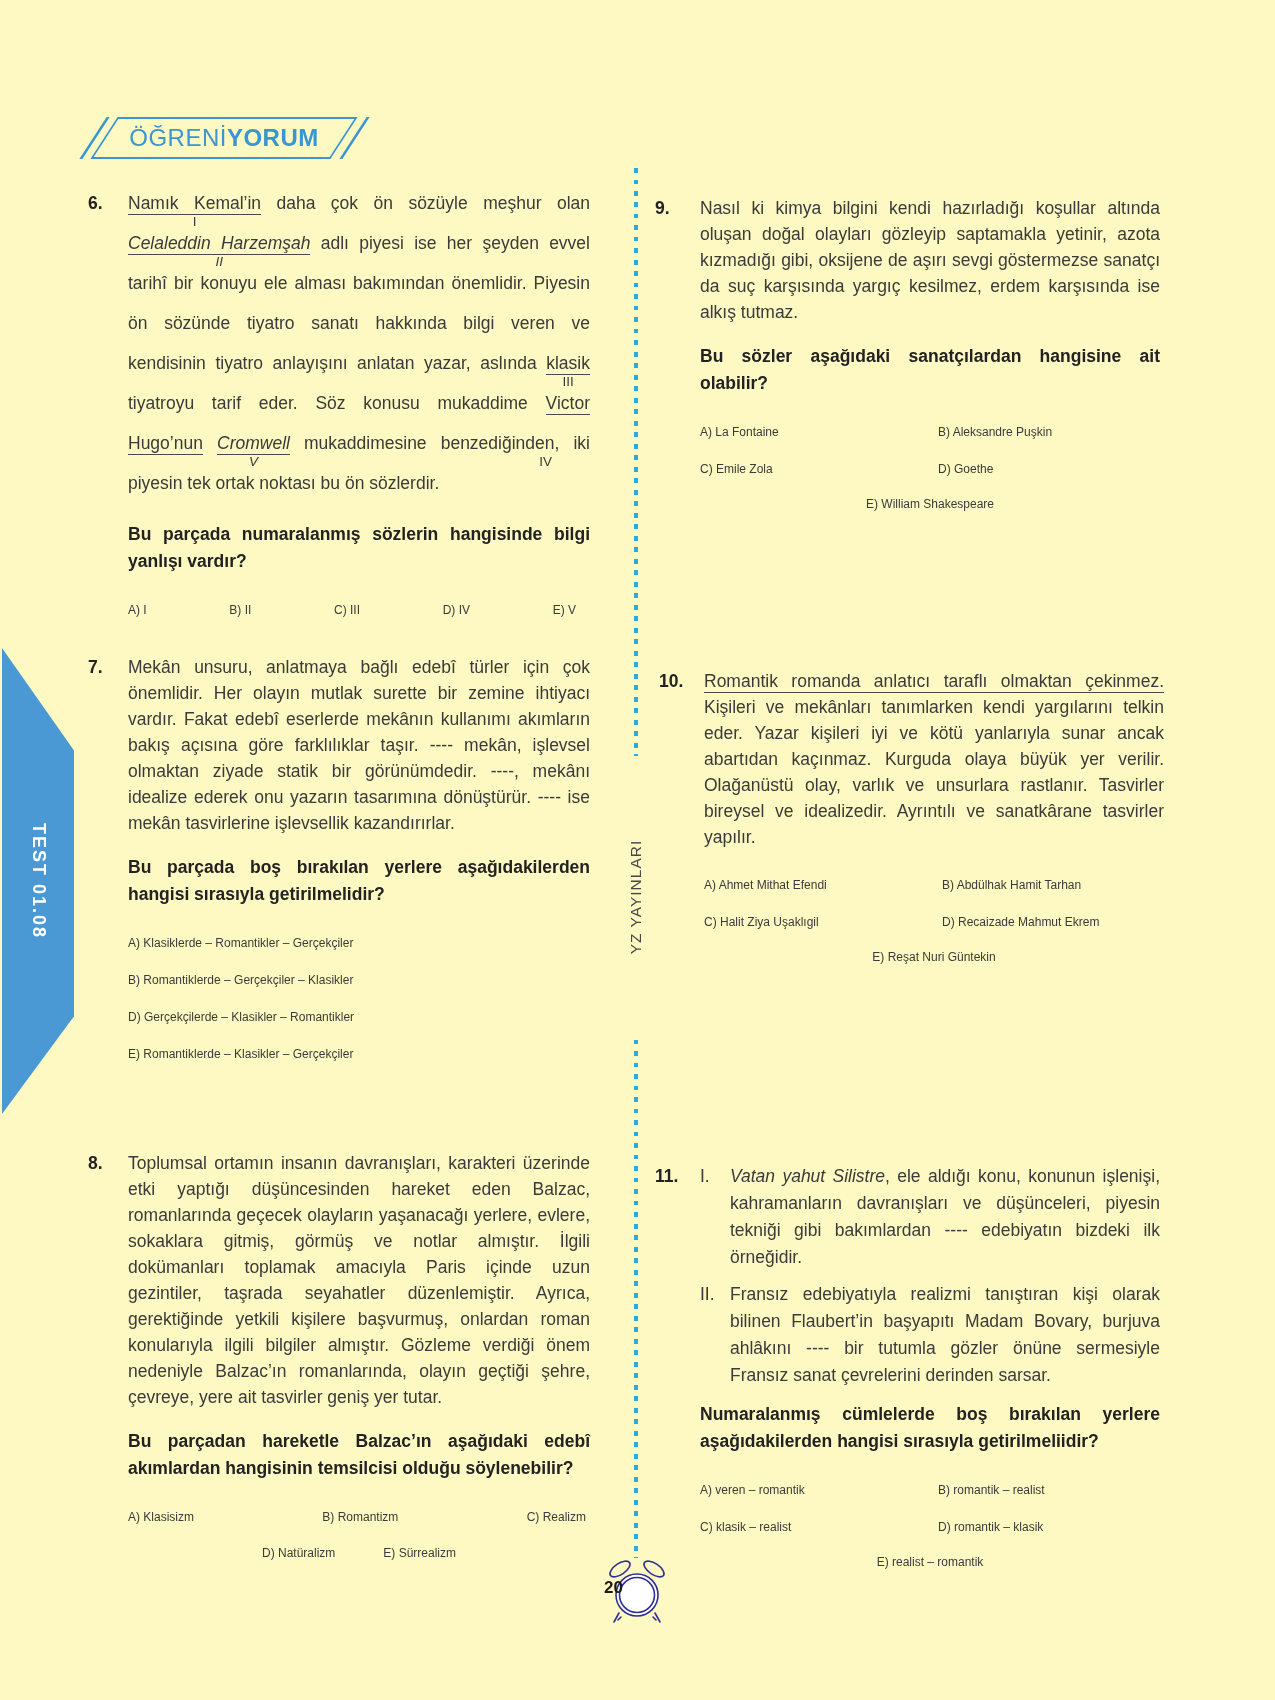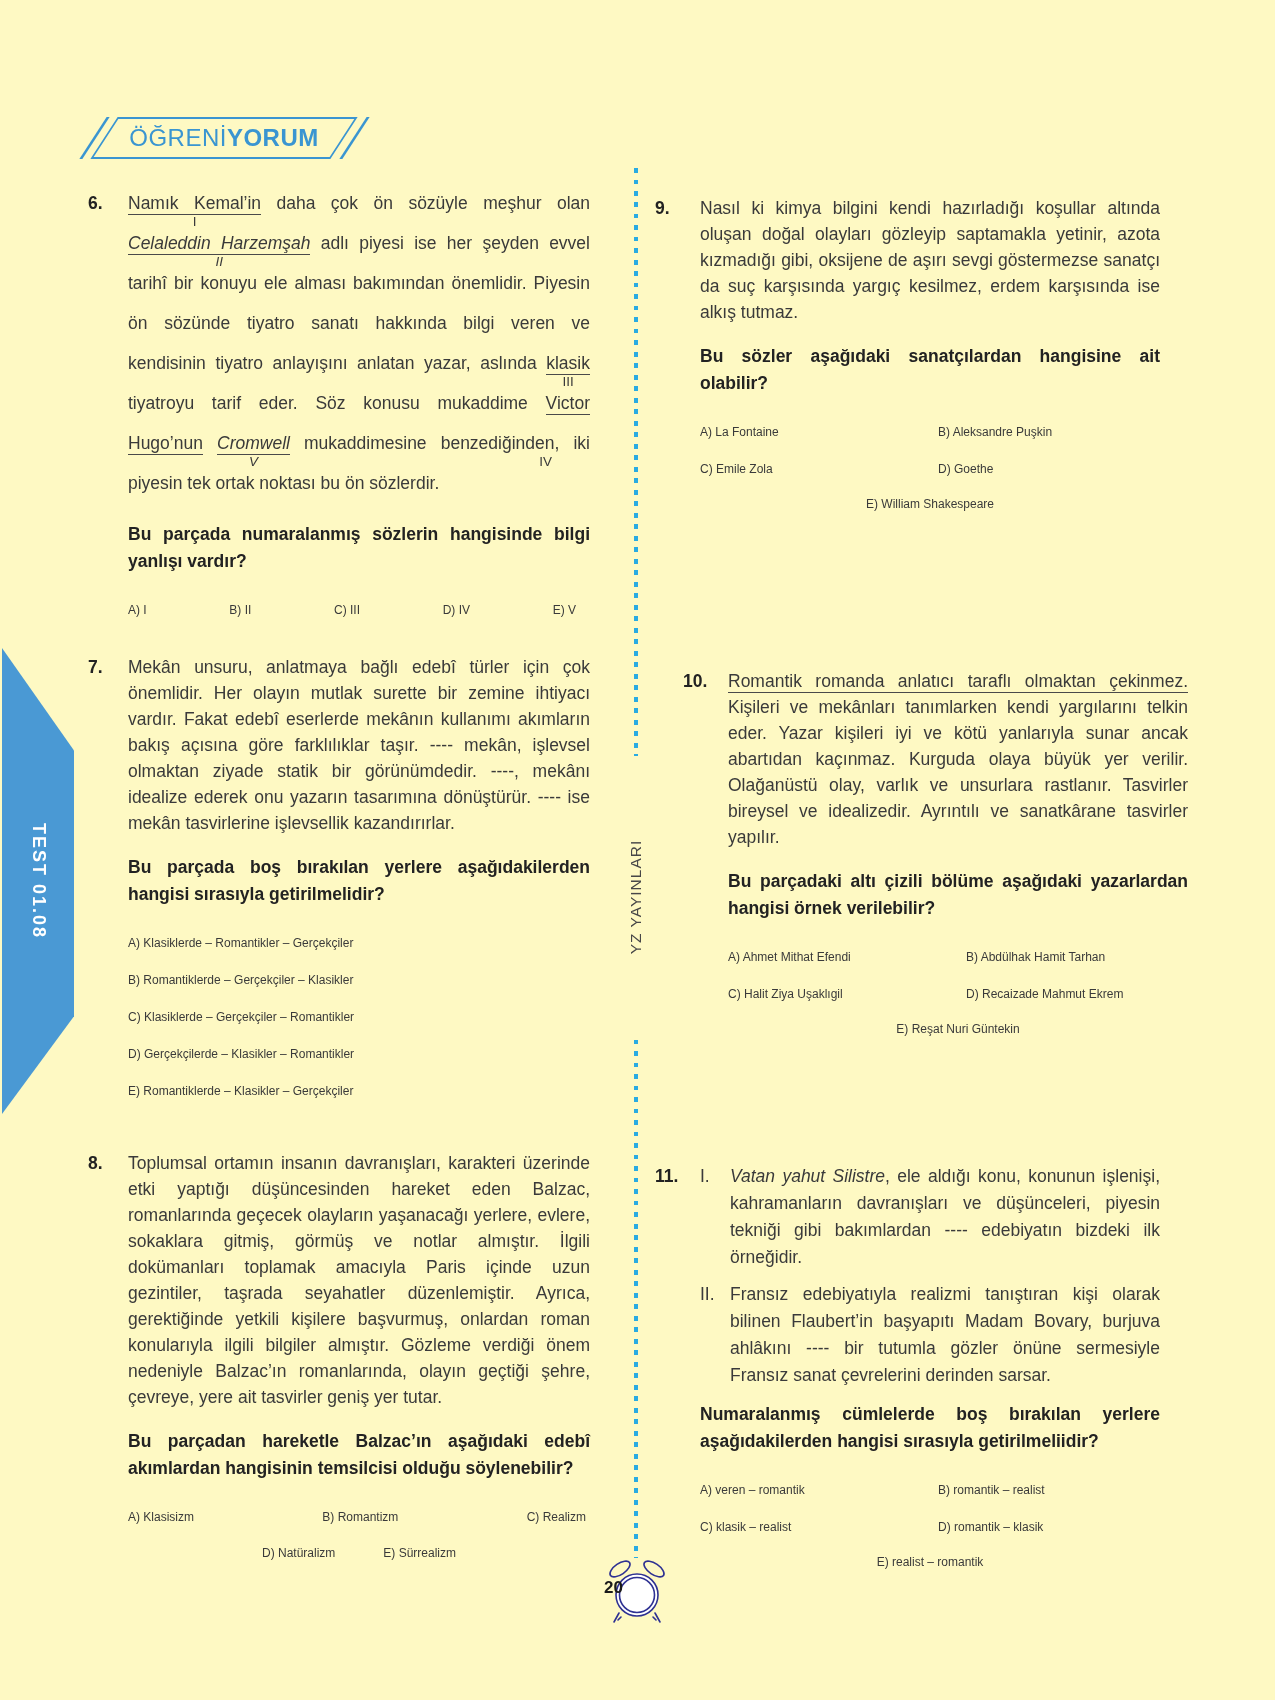--- a/index.html
+++ b/index.html
@@ -110,21 +110,20 @@
   </div>
 
   <div class="q col-left" style="left:88px;top:654px;width:502px;">
     <div class="qnum">7.</div>
     <div class="qtext">
       <p class="passage">Mekân unsuru, anlatmaya bağlı edebî türler için çok önemlidir. Her olayın mutlak surette bir zemine ihtiyacı vardır. Fakat edebî eserlerde mekânın kullanımı akımların bakış açısına göre farklılıklar taşır. ---- mekân, işlevsel olmaktan ziyade statik bir görünümdedir. ----, mekânı idealize ederek onu yazarın tasarımına dönüştürür. ---- ise mekân tasvirlerine işlevsellik kazandırırlar.</p>
       <p class="prompt">Bu parçada boş bırakılan yerlere aşağıdakilerden hangisi sırasıyla getirilmelidir?</p>
       <div class="opts opts-list">
         <div class="opt">A)  Klasiklerde – Romantikler – Gerçekçiler</div>
         <div class="opt">B)  Romantiklerde – Gerçekçiler – Klasikler</div>
-        <div class="opt">C)  Klasiklerde – Gerçekçiler – Romantikler</div>
         <div class="opt">D)  Gerçekçilerde – Klasikler – Romantikler</div>
         <div class="opt">E)  Romantiklerde – Klasikler – Gerçekçiler</div>
       </div>
     </div>
   </div>
 
   <div class="q col-left" style="left:88px;top:1150px;width:502px;">
     <div class="qnum">8.</div>
     <div class="qtext">
       <p class="passage">Toplumsal ortamın insanın davranışları, karakteri üzerinde etki yaptığı düşüncesinden hareket eden Balzac, romanlarında geçecek olayların yaşanacağı yerlere, evlere, sokaklara gitmiş, görmüş ve notlar almıştır. İlgili dokümanları toplamak amacıyla Paris içinde uzun gezintiler, taşrada seyahatler düzenlemiştir. Ayrıca, gerektiğinde yetkili kişilere başvurmuş, onlardan roman konularıyla ilgili bilgiler almıştır. Gözleme verdiği önem nedeniyle Balzac’ın romanlarında, olayın geçtiği şehre, çevreye, yere ait tasvirler geniş yer tutar.</p>
@@ -155,25 +154,24 @@
           <span class="opt">C) Emile Zola</span>
           <span class="opt">D) Goethe</span>
         </div>
         <div class="opts-center">
           <span class="opt">E) William Shakespeare</span>
         </div>
       </div>
     </div>
   </div>
 
-  <div class="q col-right" style="left:683px;top:668px;width:505px;">
+  <div class="q col-right" style="left:659px;top:668px;width:505px;">
     <div class="qnum">10.</div>
     <div class="qtext">
       <p class="passage"><span class="u">Romantik romanda anlatıcı taraflı olmaktan çekinmez.</span><span> Kişileri ve mekânları tanımlarken kendi yargılarını telkin eder. Yazar kişileri iyi ve kötü yanlarıyla sunar ancak abartıdan kaçınmaz. Kurguda olaya büyük yer verilir. Olağanüstü olay, varlık ve unsurlara rastlanır. Tasvirler bireysel ve idealizedir. Ayrıntılı ve sanatkârane tasvirler yapılır.</span></p>
-      <p class="prompt">Bu parçadaki altı çizili bölüme aşağıdaki yazarlardan hangisi örnek verilebilir?</p>
       <div class="opts">
         <div class="opts-grid">
           <span class="opt">A) Ahmet Mithat Efendi</span>
           <span class="opt">B) Abdülhak Hamit Tarhan</span>
           <span class="opt">C) Halit Ziya Uşaklıgil</span>
           <span class="opt">D) Recaizade Mahmut Ekrem</span>
         </div>
         <div class="opts-center">
           <span class="opt">E) Reşat Nuri Güntekin</span>
         </div>

